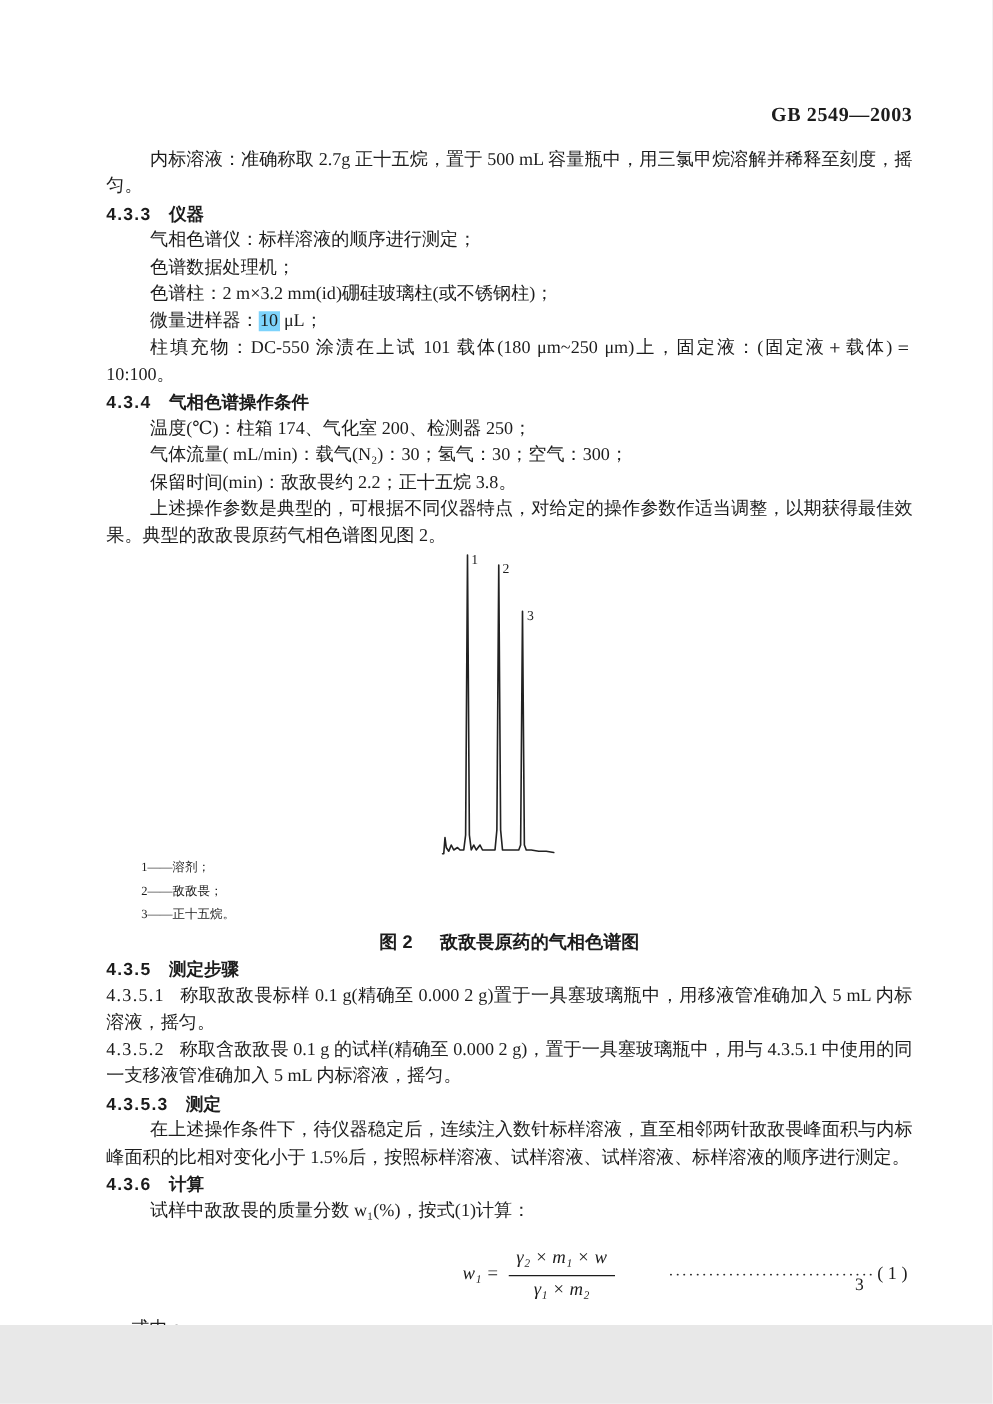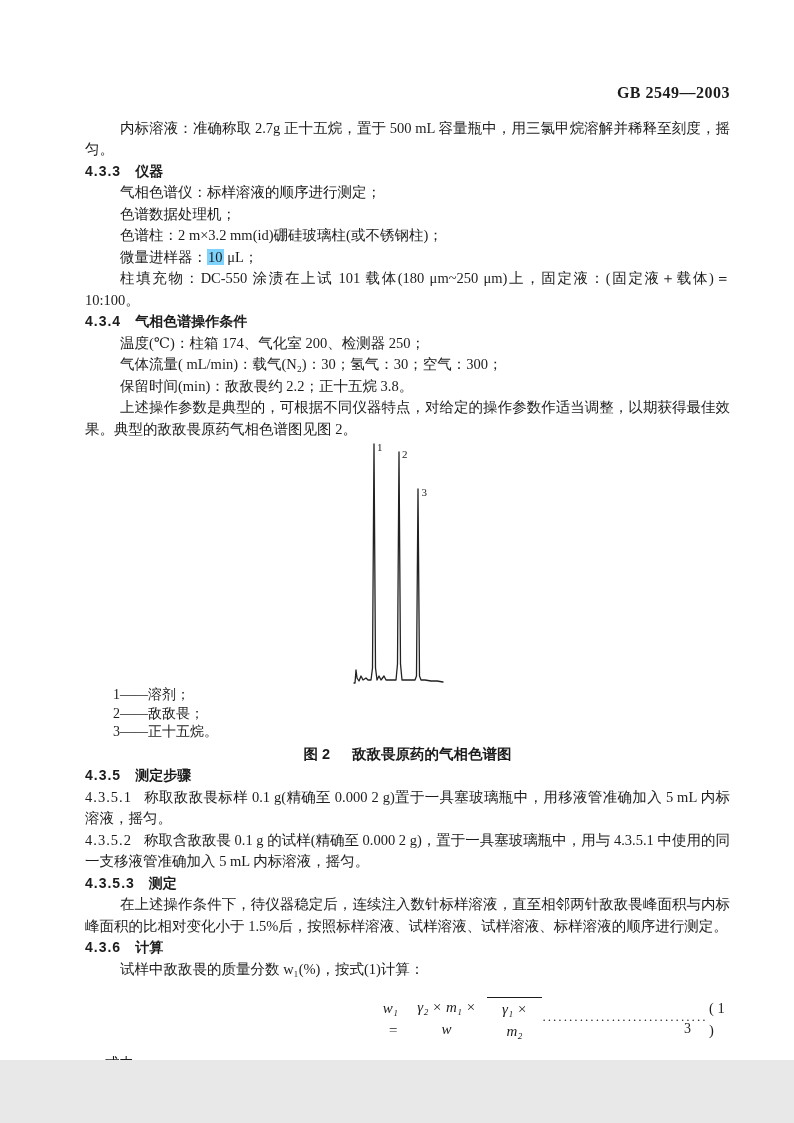--- a/index.html
+++ b/index.html
@@ -30,38 +30,38 @@
     font-weight:bold;
     font-size:14px;
   }
   .clause-heading .num { margin-right:14px; letter-spacing:1px; }
   .clause-para .num { margin-right:12px; letter-spacing:1px; }
   .intro { margin-top:14px; }
   .hl { background:#7dd3fc; padding:0 1px; }
   
   .figure-block { position:relative; }
   .chromatogram { display:block; margin-left:268px; }
-  .legend { margin-left:28px; line-height:18.5px; font-size:14px; }
+  .legend { margin-left:28px; line-height:18.5px; font-size:10px; }
   .figure-caption {
     text-align:center;
     font-family:"Liberation Sans","DejaVu Sans",sans-serif;
     font-weight:bold;
     font-size:14.5px;
     margin-top:2px;
   }
   .figure-caption .cap-label { margin-right:22px; }
   
   .formula-row {
     display:flex; align-items:center;
     margin:12px 0 6px 0;
     padding-left:285px; padding-right:4px;
     height:55px;
   }
   .f-lhs { font-style:italic; margin-right:8px; font-size:15px;text-align:right; }
-  .frac { display:inline-flex; flex-direction:row; text-align:center; font-style:italic; font-size:15px; }
+  .frac { display:inline-flex; flex-direction:column; text-align:center; font-style:italic; font-size:15px; }
   .frac .num { padding:0 6px 2px 6px; }
   .frac .den { border-top:1.2px solid #1c1c1c; padding:1px 6px 0 6px; }
   .f-right { margin-left:auto; display:flex; align-items:center; }
   .f-dots { letter-spacing:1px; font-size:13px; color:#2a2a2a; }
   .f-eqno { margin-left:2px; }
   .where-label { text-indent:20px;font-family:Liberation Serif, serif; }
   .definition { text-indent:18px; }
   .definition .sym { font-style:italic; }
   .page-number { position:absolute; left:684px; top:1018px; font-size:14px; }
 </style>

